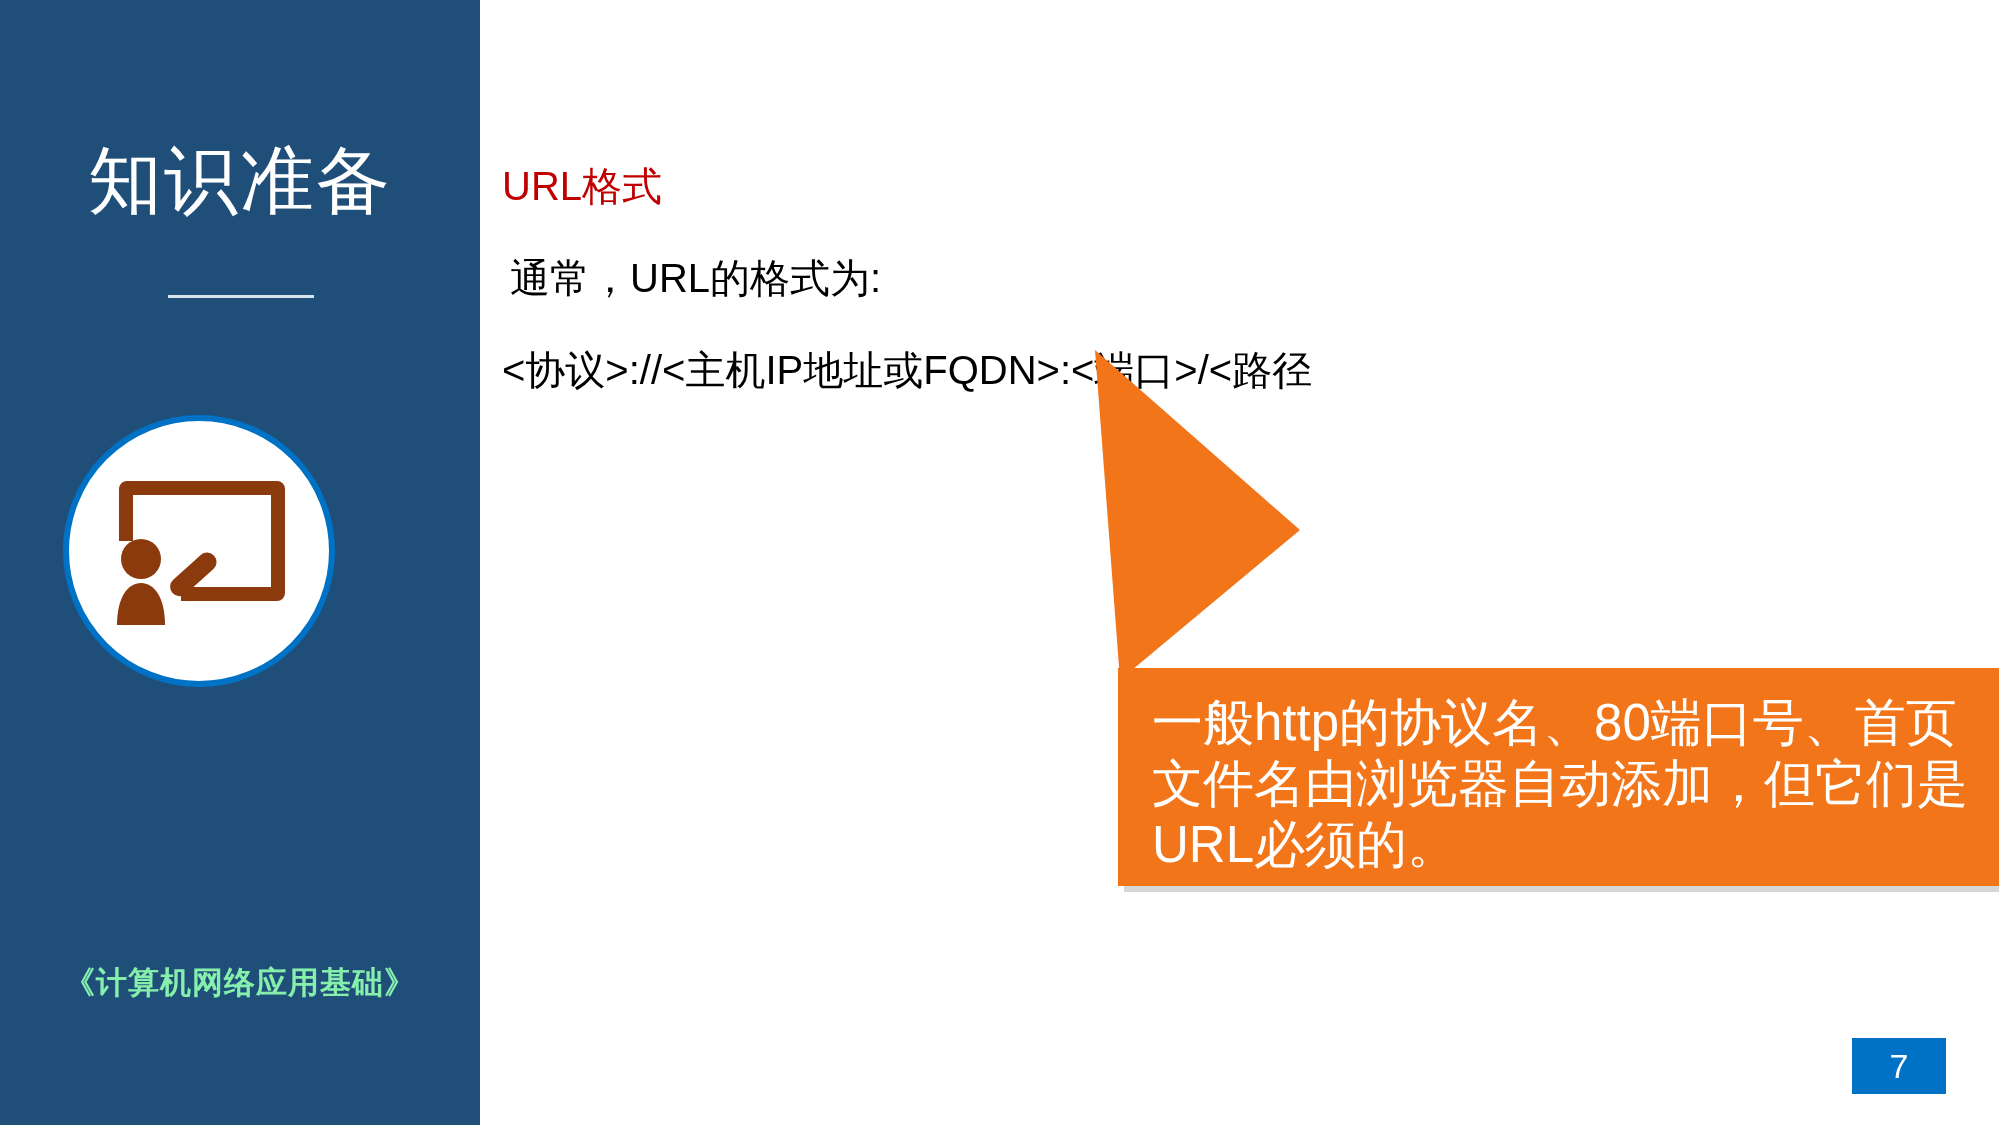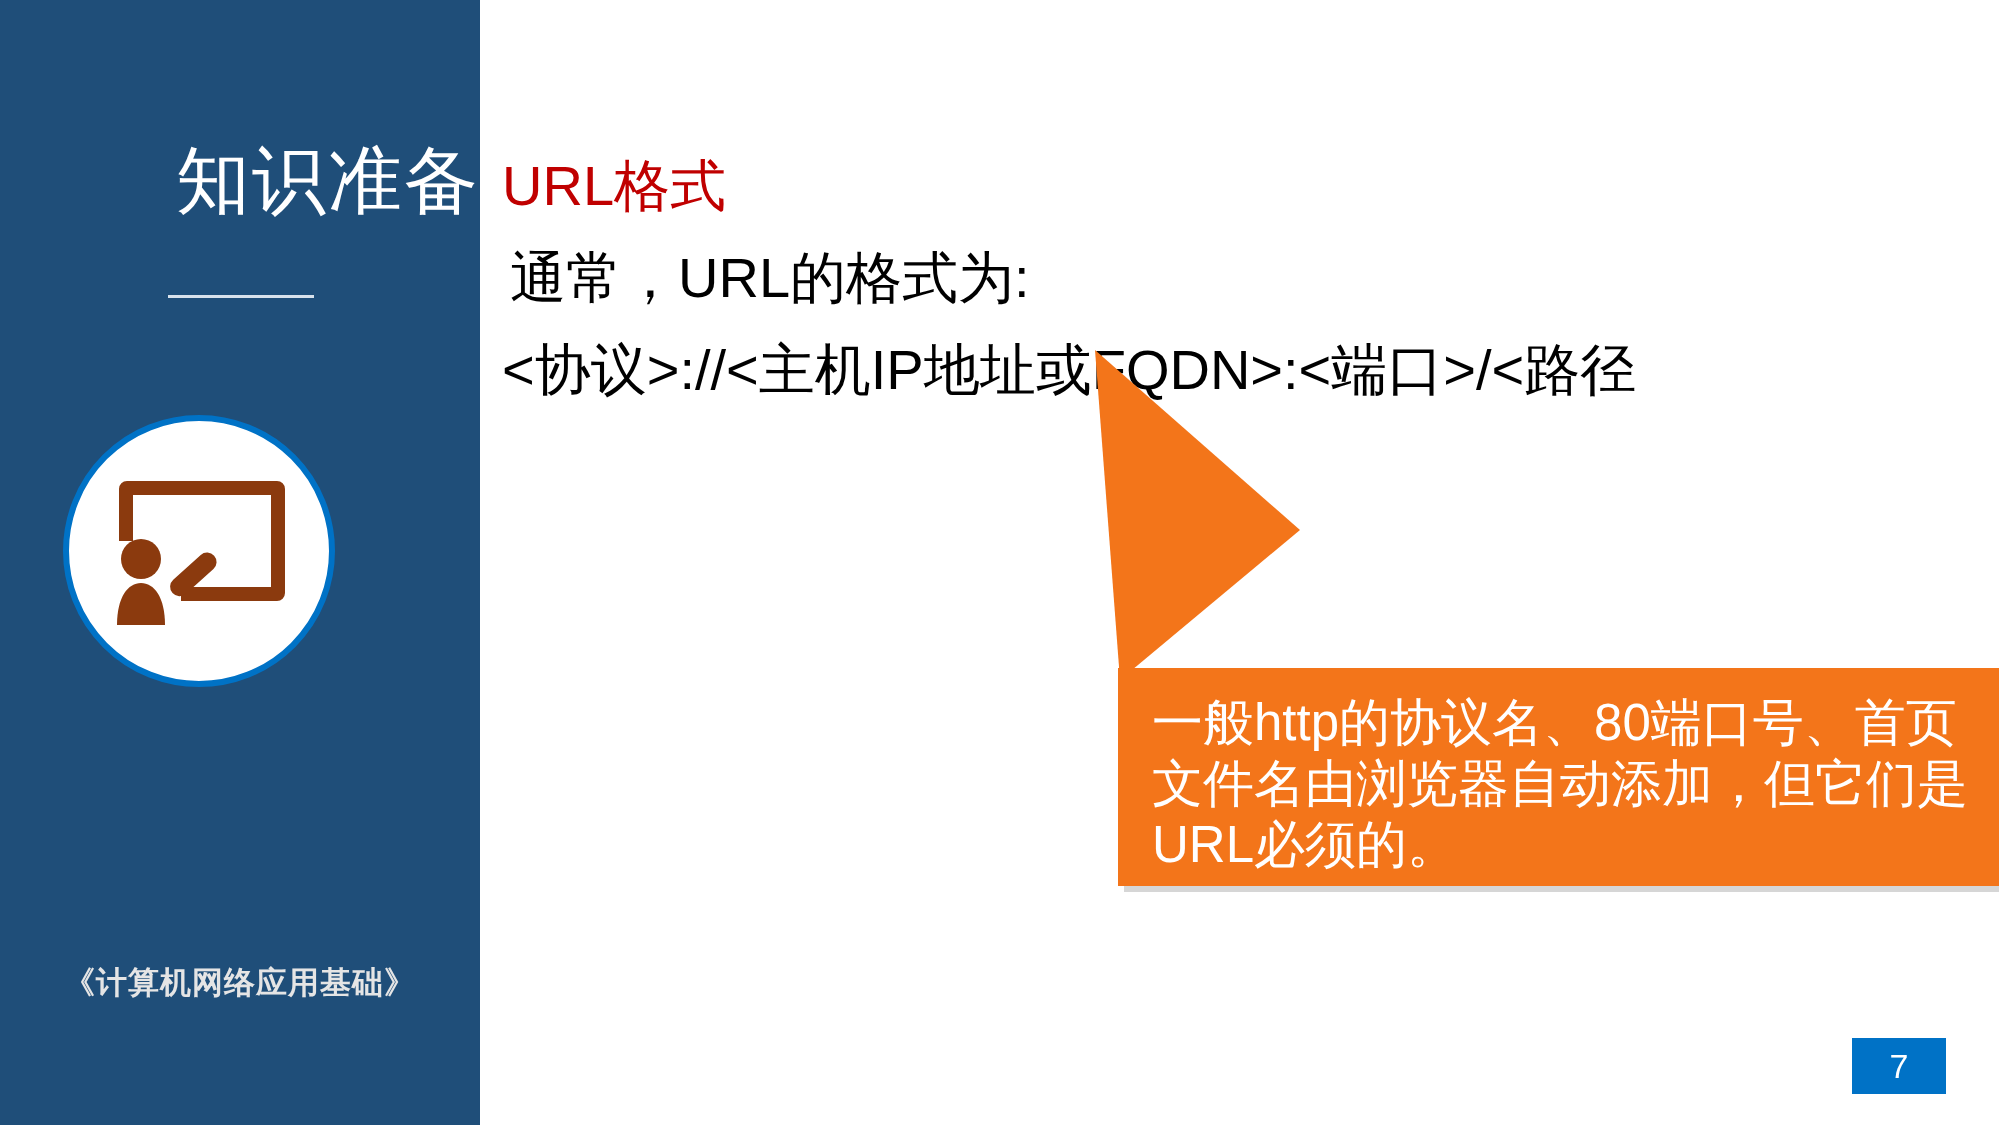--- a/index.html
+++ b/index.html
@@ -30,21 +30,21 @@
     width: 480px;
     height: 1125px;
     background: #1F4E79;
   }
 
   .sidebar-title {
     position: absolute;
     left: 0;
     top: 135px;
     width: 480px;
-    text-align: right;
+    text-align: center;
     color: #ffffff;
     font-size: 74px;
     line-height: 92px;
     letter-spacing: 2px;
     font-weight: 400;
     font-family: "Liberation Sans", sans-serif;
     white-space: nowrap;
   }
 
   .sidebar-rule {
@@ -82,21 +82,21 @@
     height: 152px;
   }
 
   
   .sidebar-footer {
     position: absolute;
     left: 0;
     top: 962px;
     width: 480px;
     text-align: center;
-    color: #e5e5e5;
+    color: #86efac;
     font-size: 31px;
     font-weight: bold;
     letter-spacing: 1px;
     font-family: Liberation Sans, sans-serif;
     white-space: nowrap;
   }
 
   
   .content {
     position: absolute;
@@ -107,21 +107,21 @@
     background: #ffffff;
   }
 
   .body-text {
     position: absolute;
     left: 0;
     top: 140px;
     width: 1328px;
     padding: 0 55px 0 0;
     box-sizing: border-box;
-    font-size: 56px;
+    font-size: 40px;
     line-height: 92px;
     color: #000000;
     font-family: "Liberation Sans", sans-serif;
   }
 
   .line-heading {
     color: #C00000;
     padding-left: 22px;
   }
   .line-indent {

